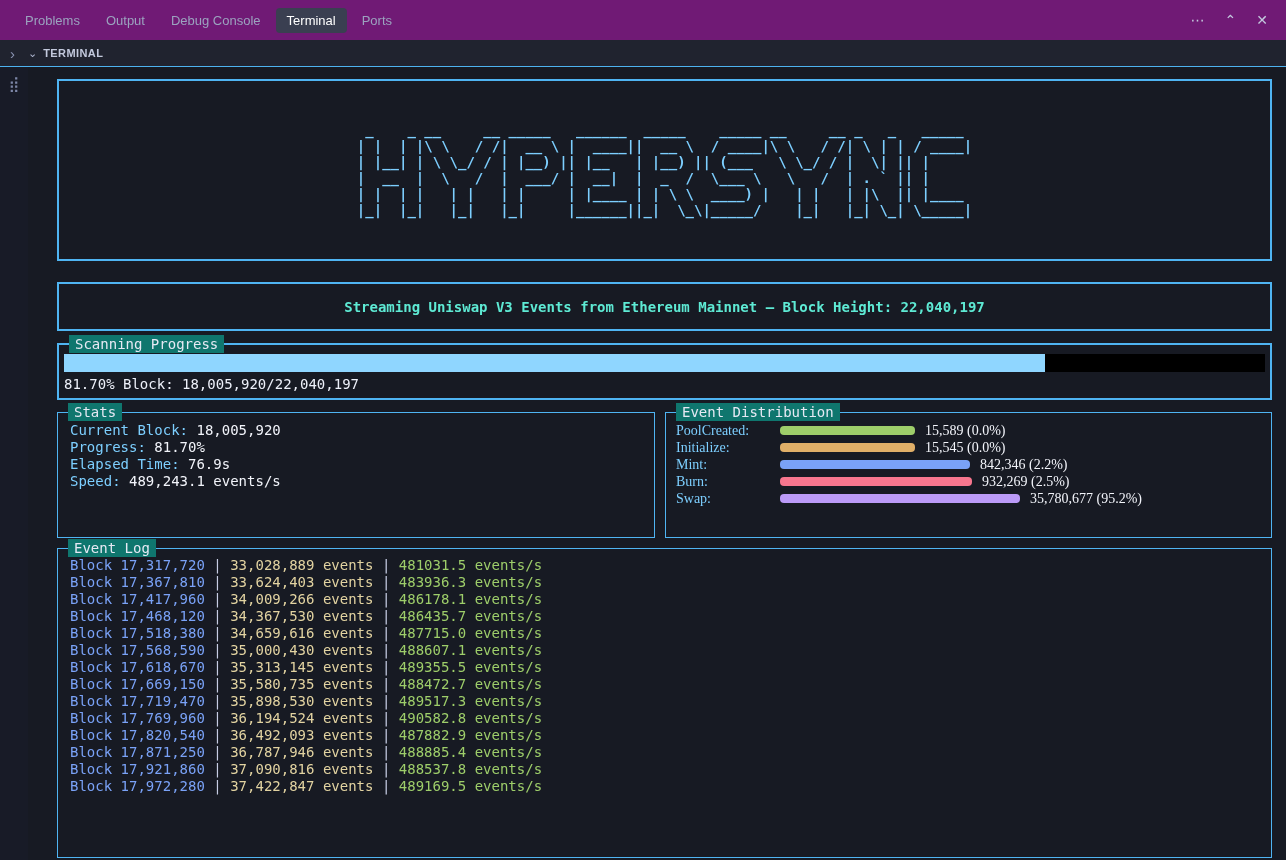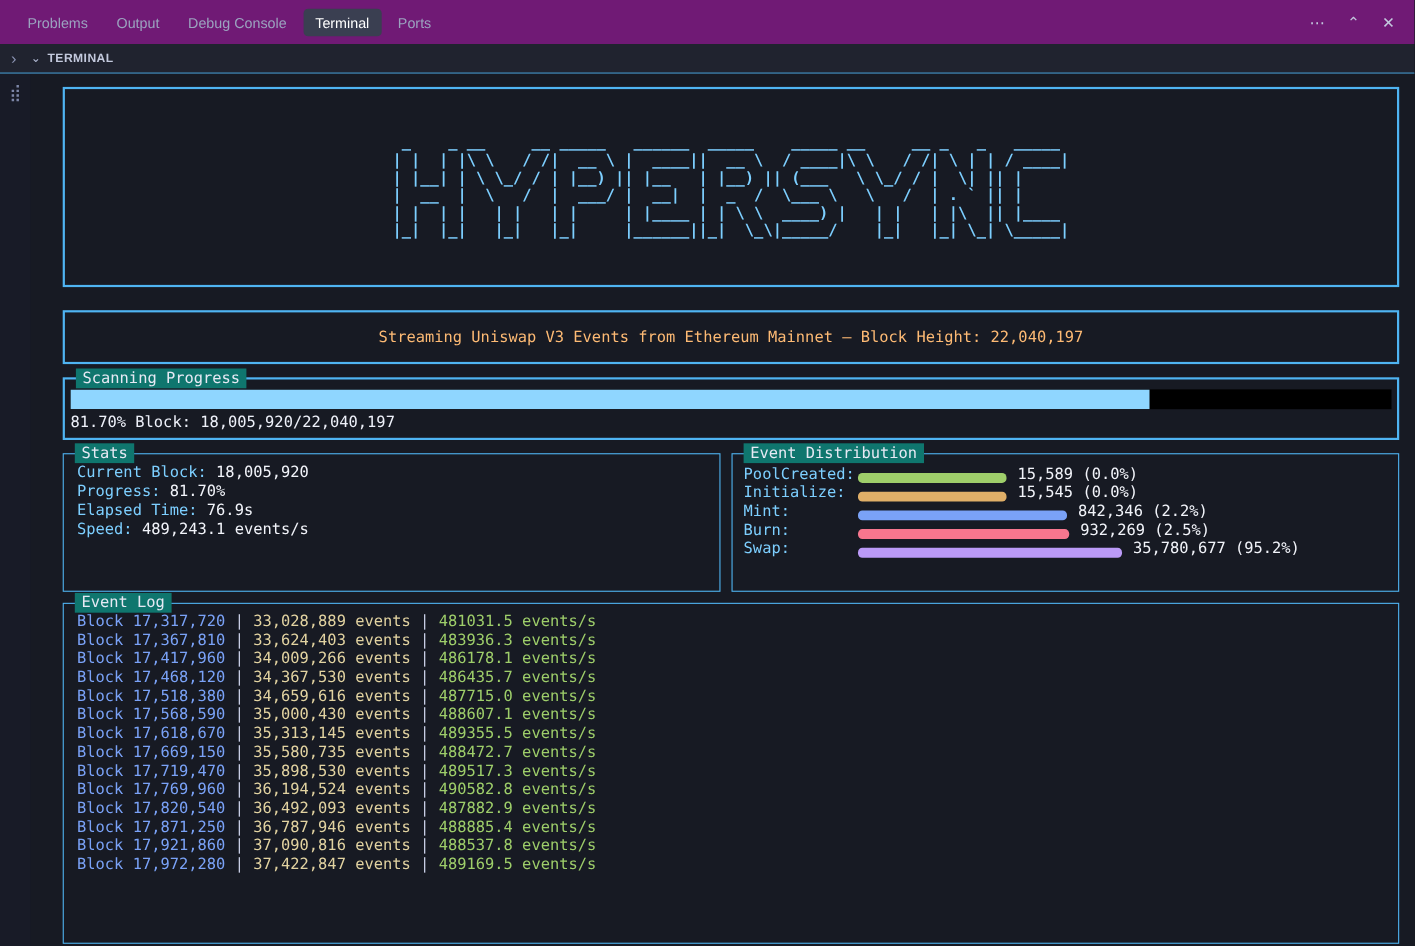--- a/index.html
+++ b/index.html
@@ -37,34 +37,34 @@
 
   
   .box { border:2px solid #4fb4f2; box-sizing:border-box; position:relative; background:#171a23; }
   .thin { border-width:1px; }
   .box-title { position:absolute; top:-10px; left:10px; background:#0f766e; padding:0 6px; color:#e6e9f4; font-size:14px; line-height:18px; white-space:nowrap; }
 
   .banner-box { height:182px; display:flex; align-items:center; justify-content:center; margin-bottom:21px; }
   .banner-box pre { margin:0; font-family:inherit; font-size:14px; line-height:16px; font-weight:700; color:#7dcfff; }
 
   .status-box { height:49px; display:flex; align-items:center; justify-content:center; margin-bottom:12px; }
-  .status-text { color:#fdba74; font-weight:400;text-align:right; }
+  .status-text { color:#5eead4; font-weight:700;text-align:right; }
 
   .progress-box { height:57px; margin-bottom:12px; padding:9px 5px 0 5px; }
   .pbar { height:18px; background:#000000; overflow:hidden; }
   .pfill { height:100%; background:#8fd6ff; }
   .plabel { color:#eef1fa; margin-top:4px; }
 
   .two-col { display:flex; gap:10px; margin-bottom:10px; }
   .stats-box { width:598px; height:126px; padding:9px 12px; }
   .dist-box { flex:1; height:126px; padding:9px 10px; }
   .srow { height:17px; line-height:17px; white-space:nowrap; }
   .slabel { color:#7dcfff; }
   .sval { color:#f2f4fa; }
-  .drow { display:flex; align-items:flex-end; height:17px; }
+  .drow { display:flex; align-items:center; height:17px;font-family:Liberation Serif, serif; }
   .dlabel { color:#7dcfff; width:104px; flex:none; }
   .dbar { height:9px; border-radius:4px; margin-right:10px; flex:none; }
   .dval { color:#f2f4fa; white-space:nowrap; }
 
   .log-box { height:310px; padding:8px 12px 0 12px; }
   .lrow { height:17px; line-height:17px; white-space:nowrap; }
   .lb { color:#7aa2f7; }
   .ls { color:#c7cde4; }
   .le { color:#e2d3a1; }
   .lsp { color:#9ece6a; }

